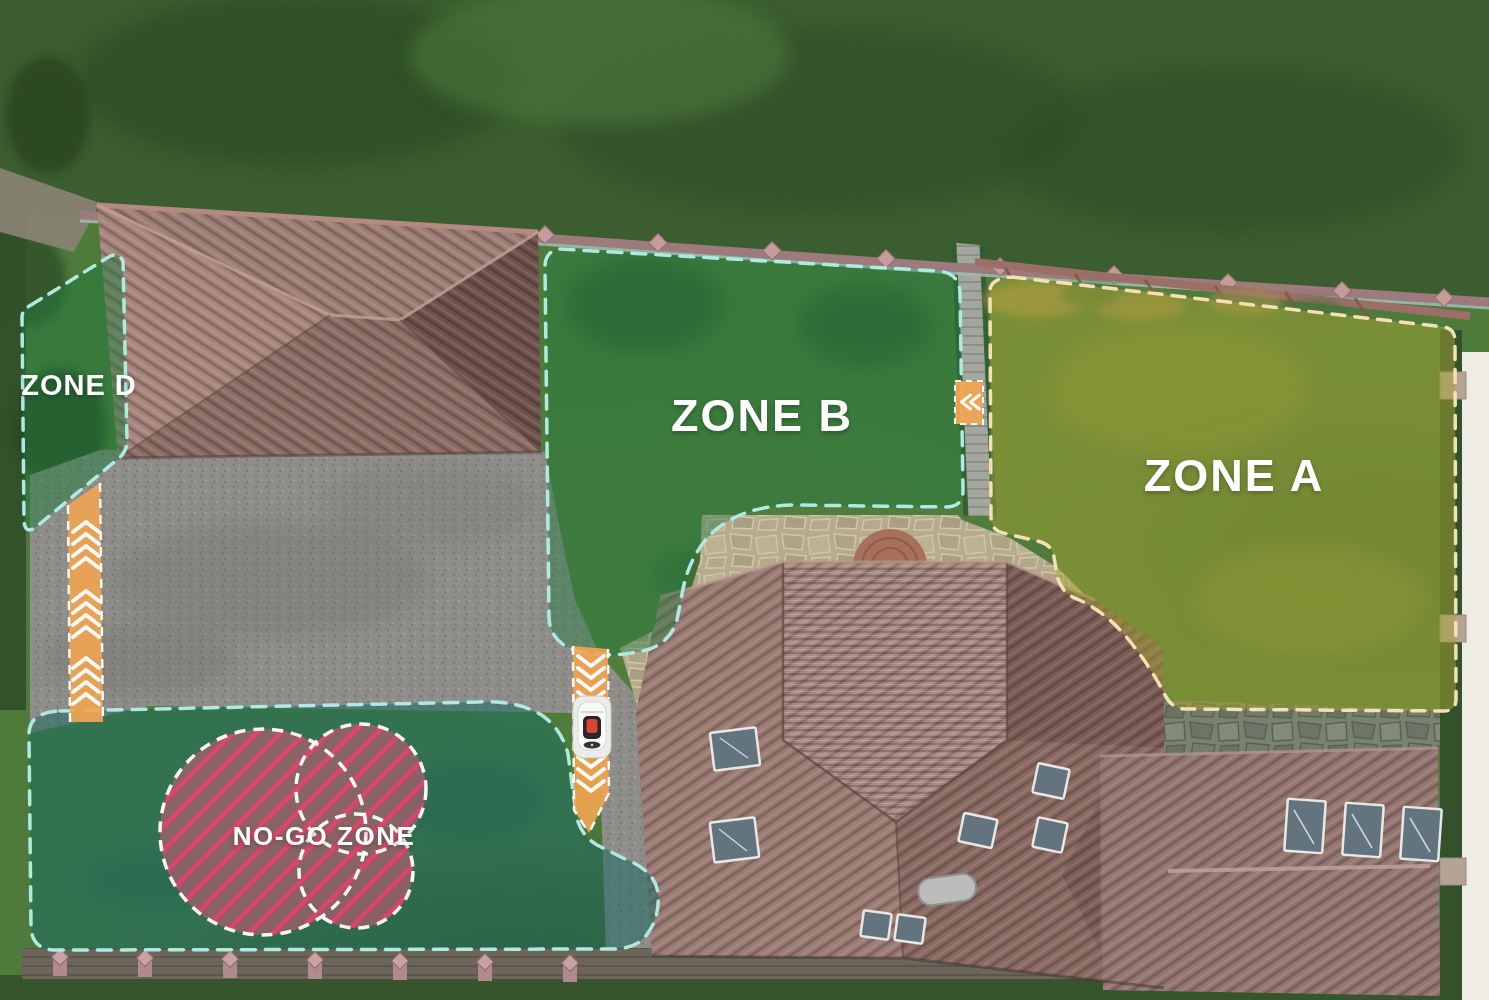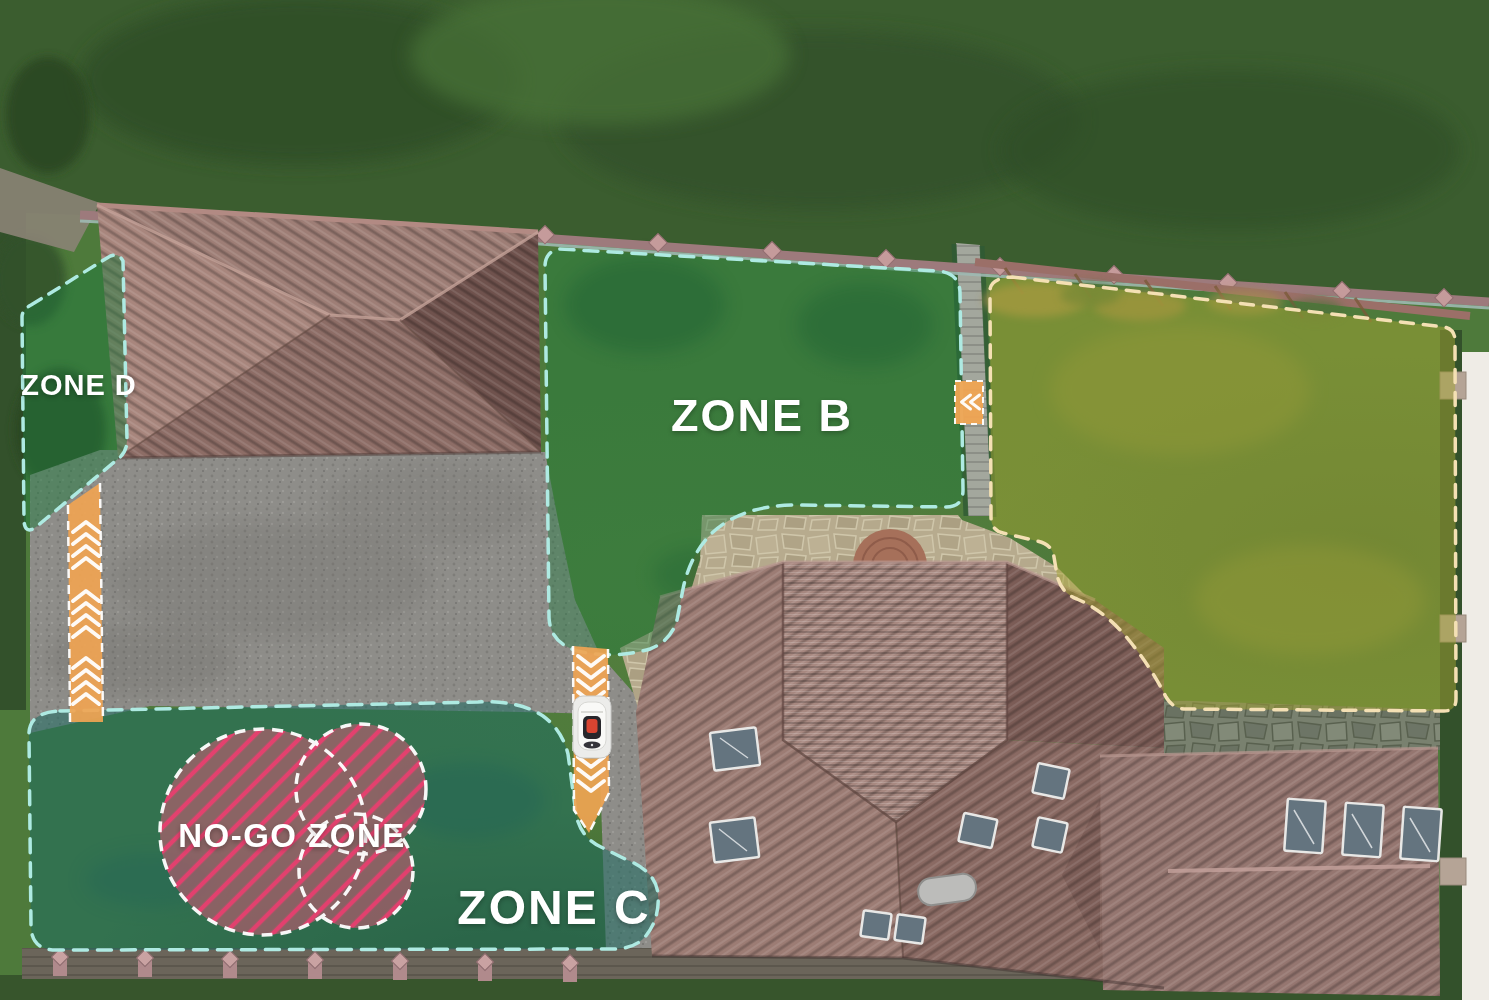--- a/index.html
+++ b/index.html
@@ -16,21 +16,21 @@
   }
   svg.scene{position:absolute;inset:0;}
   .label{
     position:absolute;transform:translate(-50%,-50%);
     color:#ffffff;font-weight:700;letter-spacing:2px;white-space:nowrap;
     text-shadow:0 2px 5px rgba(0,0,0,.28);
   }
   .label.big{font-size:45px;}
   .label.zc{font-size:48px;}
   .label.small{font-size:29px;letter-spacing:1px;}
-  .label.nogo{font-size:33px;letter-spacing:1.5px;}
+  .label.nogo{font-size:26px;letter-spacing:1.5px;margin-left:32px;}
 </style>
 </head>
 <body>
 
 <div class="stage">
 <svg class="scene" width="1489" height="1000" viewBox="0 0 1489 1000">
   <defs>
     <filter id="soft" x="-60%" y="-60%" width="220%" height="220%">
           <feGaussianBlur stdDeviation="9"></feGaussianBlur>
         </filter>
@@ -315,17 +315,17 @@
 
     <g>
       <rect x="955" y="381" width="28" height="43" fill="#f0a452" opacity=".95"></rect>
       <rect x="955" y="381" width="28" height="43" fill="none" stroke="#ffffff" stroke-width="2" stroke-dasharray="6 5" opacity=".95"></rect>
       <use href="#chevL" x="966" y="402"></use>
           <use href="#chevL" x="975" y="402"></use>
     </g>
   </g>
 </svg>
 
+<div class="label big" style="left:1234px;top:476px;">ZONE A</div>
 <div class="label big" style="left:762px;top:416px;">ZONE B</div>
-<div class="label zc" style="left:554px;top:907px;">ZONE C</div>
 <div class="label small" style="left:79px;top:385px;">ZONE D</div>
 <div class="label nogo" style="left:292px;top:836px;">NO-GO ZONE</div>
 
 </div>
 </body></html>

